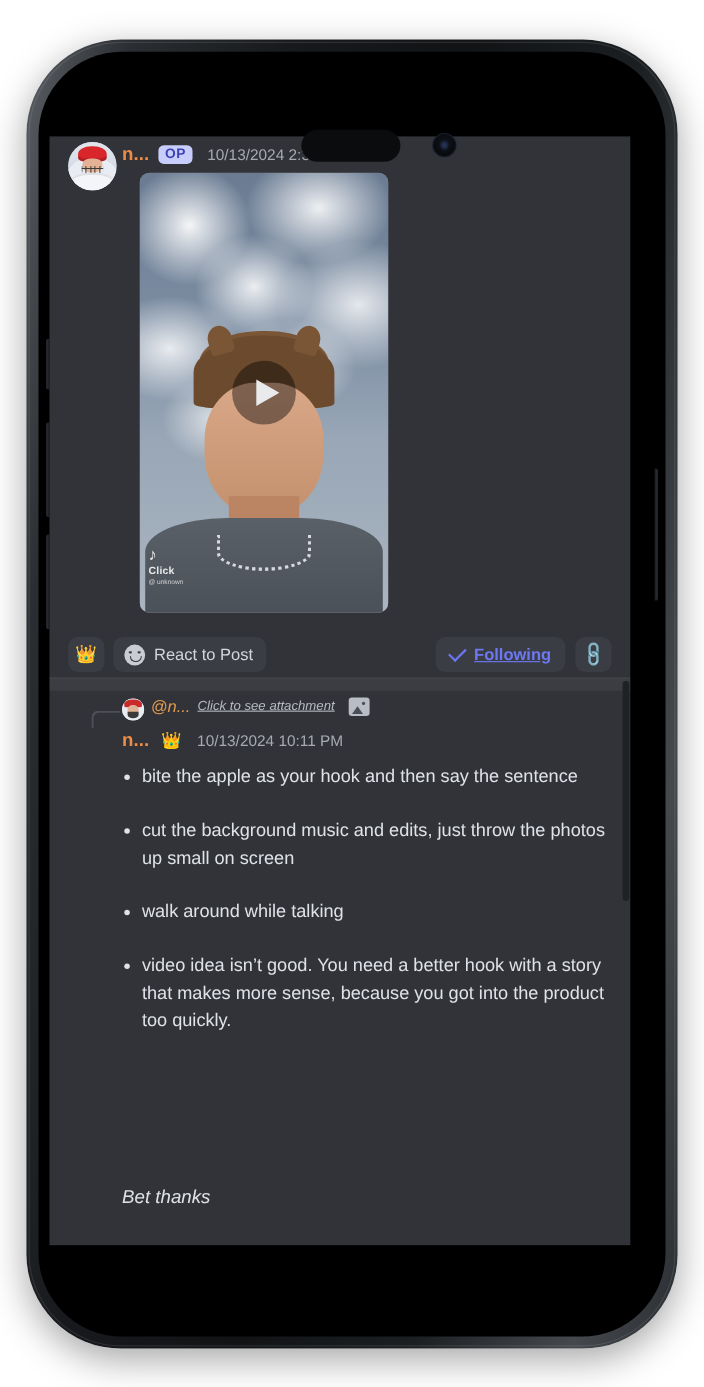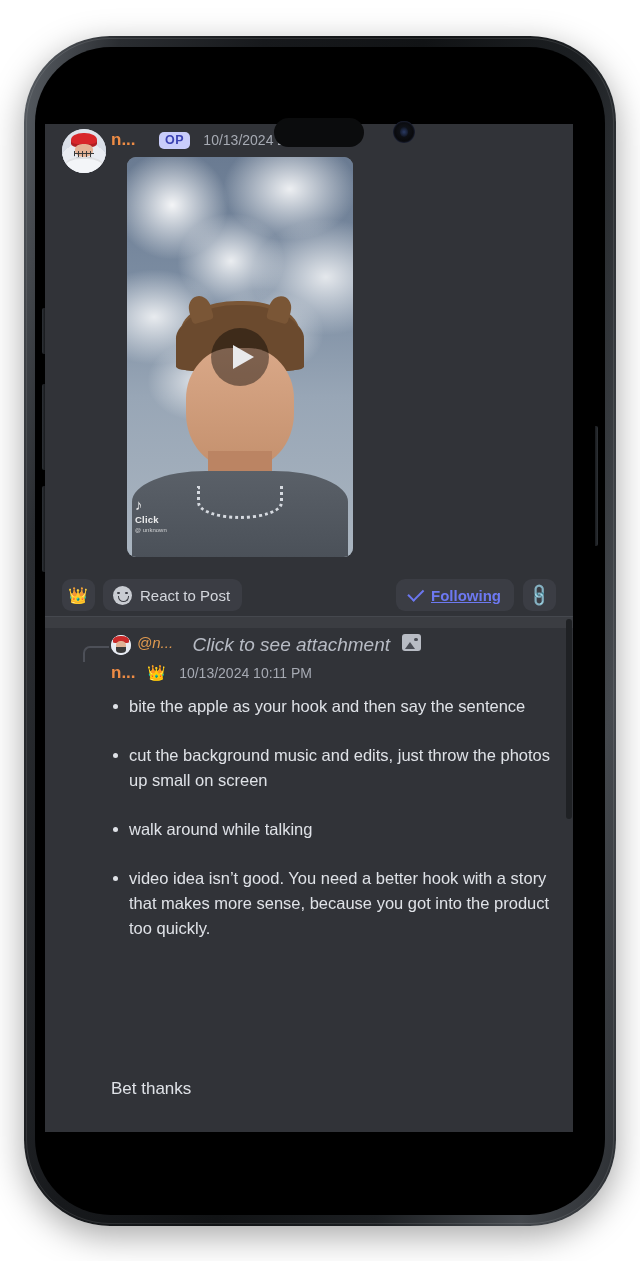--- a/index.html
+++ b/index.html
@@ -153,21 +153,21 @@
     vertical-align: middle;
   }
   .op-badge {
     display: inline-block;
     background: #c9cdfb;
     color: #3b42b3;
     font-size: 12.5px;
     font-weight: 700;
     border-radius: 5px;
     padding: 1px 6px 2px;
-    margin-left: 19px;
+    margin-left: 4px;
     vertical-align: middle;
     letter-spacing: .4px;
   }
   .crown-badge {
     display:inline-block; margin-left:7px; font-size:15px; vertical-align: middle;
     filter: saturate(1.2);
   }
   .timestamp {
     display: inline-block;
     color: #a6aab3;
@@ -308,21 +308,21 @@
   #reply-spine {
     position:absolute; left:38px; top:12px;
     width:26px; height:16px;
     border-left:2px solid #4d5058;
     border-top:2px solid #4d5058;
     border-top-left-radius:7px;
   }
   #ref-avatar { position:absolute; left:66px; top:1px; width:20px; height:20px;
     border-radius:50%; overflow:hidden; background:#e7ebf2; }
   #ref-handle { color:#e09a50; font-size:15px; font-style:italic; margin-left:26px; vertical-align:top; }
-  #ref-text { color:#b7bbc4; font-size:19px; font-style:italic; margin-left:15px; vertical-align:top; }
+  #ref-text { color:#b7bbc4; font-size:12px; font-style:italic; margin-left:2px; vertical-align:top;text-decoration:underline; }
   #ref-attach-icon {
     display:inline-block; width:19px; height:17px; border-radius:3px;
     background:#b8bcc4; vertical-align:-3px; margin-left:8px; position:relative;
   }
   #ref-attach-icon::before {
     content:""; position:absolute; left:3px; bottom:2px;
     width:0;height:0; border-left:5px solid transparent; border-right:5px solid transparent;
     border-bottom:7px solid #4a4d55;
   }
   #ref-attach-icon::after {
@@ -349,21 +349,21 @@
     background:#dfe2e7;
   }
   #closing-line {
     color:#dfe2e7; font-size:16.5px; line-height:25px;
     margin-top:-6px; margin-bottom:4px;
   }
 
   
   #last-block { position:absolute; left:0; top:950px; width:528px; }
   #last-header { position:relative; height:28px; padding-left:66px; padding-top:3px; }
-  #last-text { padding-left:66px; color:#dfe2e7; font-size:17px; line-height:26px; padding-top:2px; }
+  #last-text { padding-left:66px; color:#dfe2e7; font-size:17px; line-height:26px; padding-top:2px;font-style:italic; }
 
   
   #scrollbar-track {
     position:absolute; right:0; top:0; width:8px; height:1008px;
     background:transparent;
   }
   #scrollbar-thumb {
     position:absolute; right:1px; top:495px; width:6px; height:200px;
     background:#1f2124; border-radius:4px;
   }

